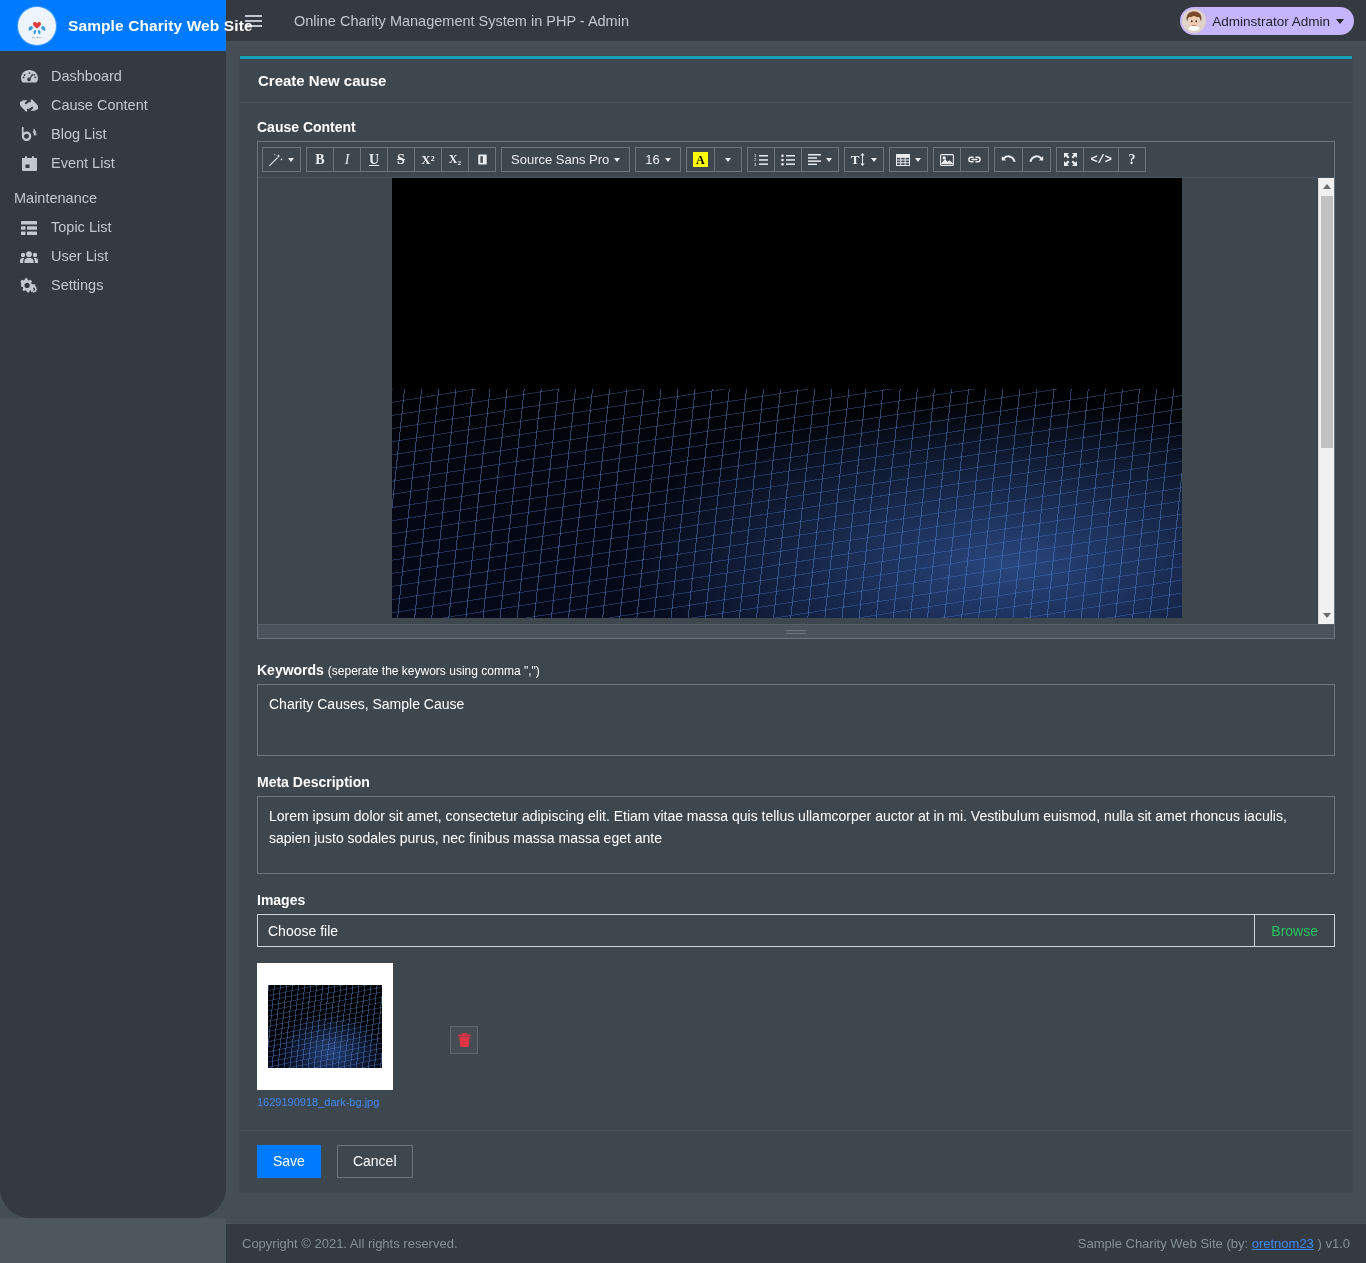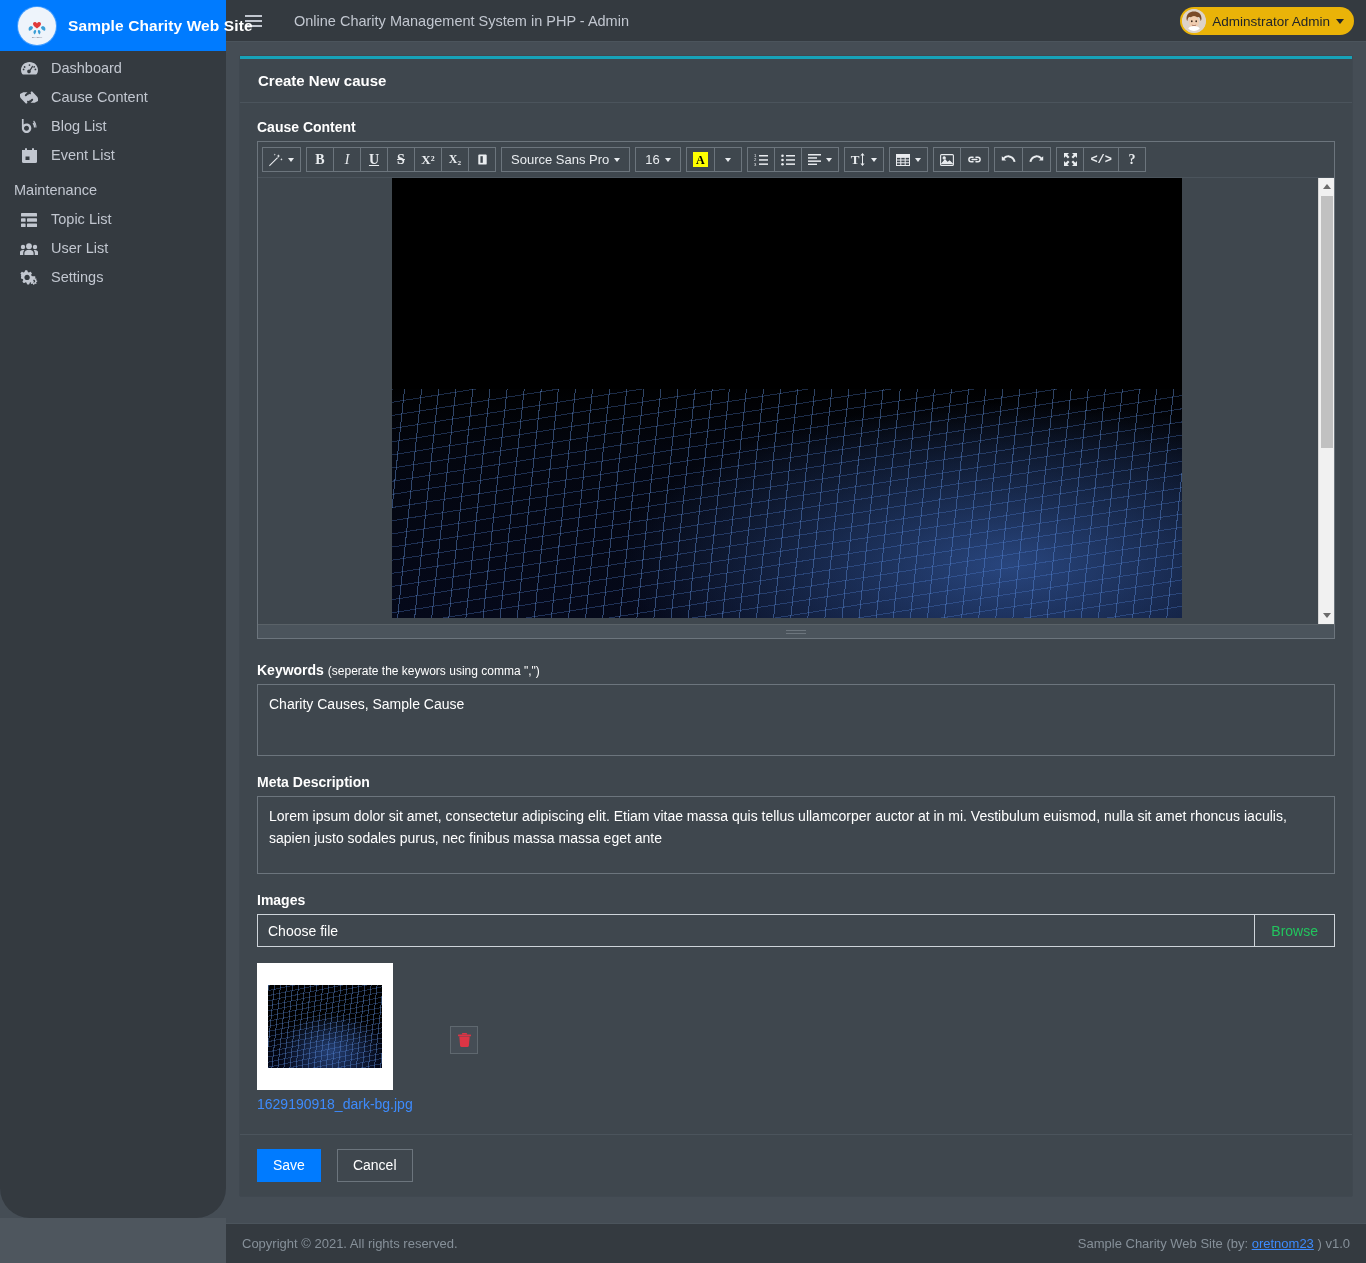--- a/index.html
+++ b/index.html
@@ -34,21 +34,21 @@
     background: #eef4fb;
     display: flex; align-items: center; justify-content: center;
     flex: 0 0 auto;
     overflow: hidden;
     box-shadow: 0 0 0 1px rgba(255,255,255,.25);
   }
   .brand-text {
     color: #fff; font-size: 15.5px; font-weight: bold;
     letter-spacing: .1px; white-space: nowrap;
   }
-  .nav { padding-top: 3px; }
+  .nav { padding-top: 11px; }
   .nav-item {
     display: flex; align-items: center;
     height: 29px;
     padding-left: 18px;
     gap: 11px;
     color: #c2c7d0;
     font-size: 14.5px;
     cursor: pointer;
   }
   .nav-icon {
@@ -85,21 +85,21 @@
     display:block; width: 17px; height: 2px; background:#c2c7d0;
     box-shadow: 0 -5px 0 #c2c7d0, 0 5px 0 #c2c7d0;
   }
   .topbar-title {
     color: #c2c7d0; font-size: 14.5px;
     margin-left: 22px; white-space: nowrap;
   }
   .user-menu {
     position: absolute; right: 12px; top: 7px;
     height: 28px;
-    background: #eab308;
+    background: #c4b5fd;
     border-radius: 14px;
     display: flex; align-items: center;
     padding: 0 10px 0 2px;
     gap: 6px;
     cursor: pointer;
   }
   .avatar {
     width: 24px; height: 24px; border-radius: 50%;
     background: #d8cfc6;
     overflow: hidden; flex: 0 0 24px;
@@ -304,21 +304,21 @@
   }
   .thumb-img {
     width: 114px; height: 83px;
     background:
       radial-gradient(ellipse 70% 70% at 55% 80%, rgba(70,120,210,.5), rgba(0,0,0,0) 65%),
       repeating-linear-gradient(96deg, rgba(110,160,235,.40) 0px, rgba(110,160,235,.40) 1px, rgba(0,0,0,0) 1px, rgba(0,0,0,0) 6px),
       repeating-linear-gradient(168deg, rgba(90,140,225,.30) 0px, rgba(90,140,225,.30) 1px, rgba(0,0,0,0) 1px, rgba(0,0,0,0) 5px),
       linear-gradient(180deg,#000 0%,#000 40%,#04081a 100%);
   }
   .thumb-name {
-    color: #3d8bfd; font-size: 14px;
+    color: #3d8bfd; font-size: 11px;
     margin-top: 6px; white-space: nowrap;
     cursor: pointer;
   }
   .thumb-delete {
     width: 28px; height: 28px;
     border: 1px solid #5f686f;
     background: #454d55;
     display: flex; align-items: center; justify-content: center;
     margin-left: 57px; margin-top: 63px;
     cursor: pointer;

